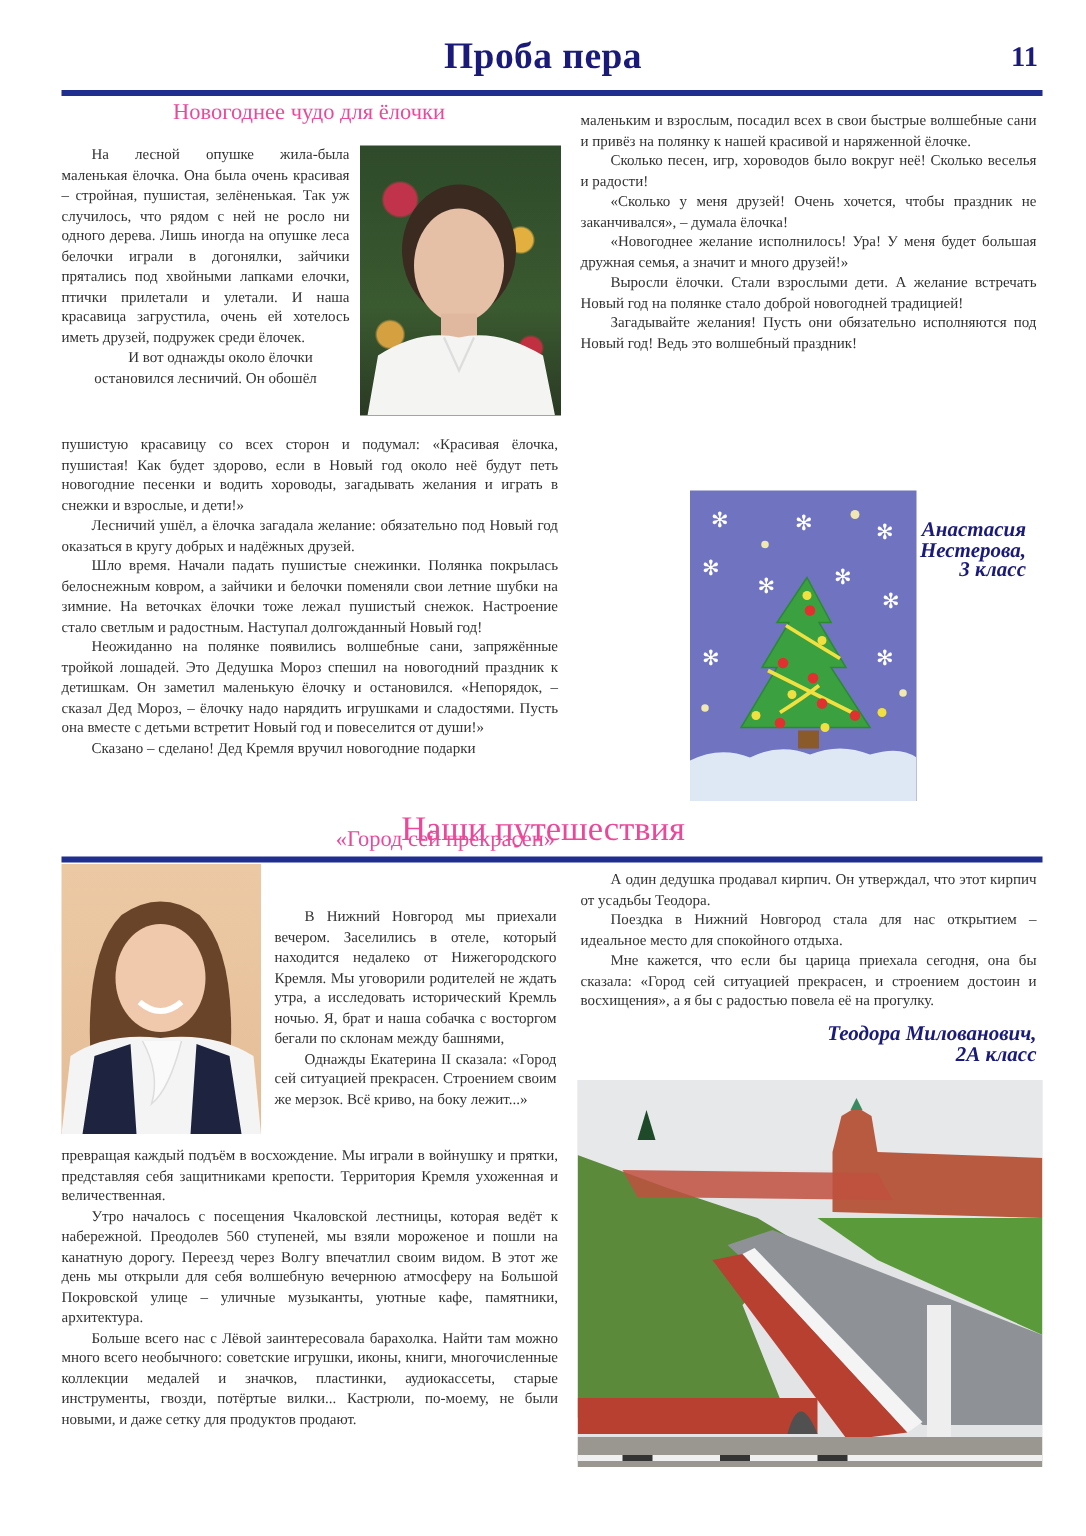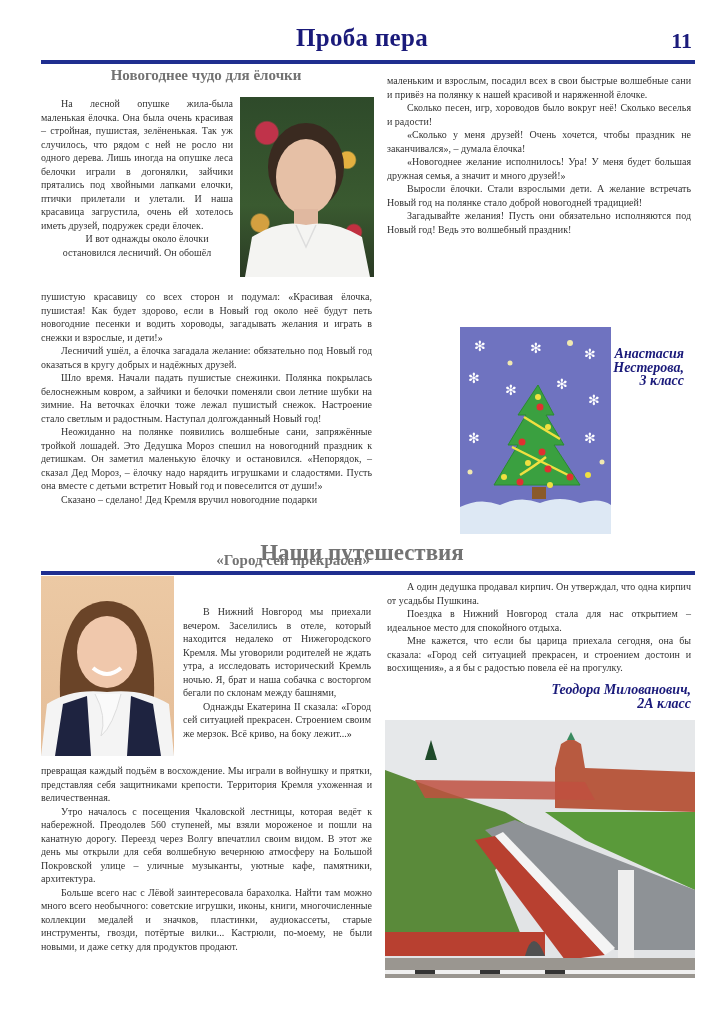--- a/index.html
+++ b/index.html
@@ -2,23 +2,23 @@
 <html><head>
 <meta charset="utf-8">
 <style>
   html, body { margin: 0; padding: 0; background: #ffffff; }
   body { width: 724px; height: 1024px; position: relative; overflow: hidden;
          font-family: "Liberation Serif", "DejaVu Serif", serif; color: #222; }
   .abs { position: absolute; }
   .page-title { left: 0; right: 0; top: 24px; text-align: center;
                 font-family: "Liberation Serif", serif; font-weight: bold; font-size: 25px;
                 color: #1a1a7a; letter-spacing: 0.3px; }
-  .page-num { right: 32px; top: 28px; font-weight: bold; font-size: 22px; color: #1a1a7a; }
+  .page-num { right: 32px; top: 28px; font-weight: bold; font-size: 19px; color: #1a1a7a; }
   .rule { left: 41px; width: 654px; height: 4px; background: #1f2e8f; }
-  .section-title { left: 0; right: 0; text-align: center; font-weight: bold; color: #737373; }
+  .section-title { left: 0; right: 0; text-align: center; font-weight: normal; color: #ec4899; }
   .text { font-size: 10px; line-height: 13.5px; text-align: justify; color: #333; }
   .text p { margin: 0; text-indent: 20px; }
   .text p.noind { text-indent: 0; }
   .author { font-style: italic; font-weight: bold; color: #1a1a7a; font-size: 14px;
             line-height: 13.5px; text-align: right; }
   .photo { overflow: hidden; }
 </style>
 </head>
 <body>
 
@@ -127,21 +127,21 @@
   <p>Однажды Екатерина II сказала: «Город сей ситуацией прекрасен. Строением своим же мерзок. Всё криво, на боку лежит...»</p>
 </div>
 
 <div class="abs text" style="left:41px; top:764px; width:331px;">
   <p class="noind">превращая каждый подъём в восхождение. Мы играли в войнушку и прятки, представляя себя защитниками крепости. Территория Кремля ухоженная и величественная.</p>
   <p>Утро началось с посещения Чкаловской лестницы, которая ведёт к набережной. Преодолев 560 ступеней, мы взяли мороженое и пошли на канатную дорогу. Переезд через Волгу впечатлил своим видом. В этот же день мы открыли для себя волшебную вечернюю атмосферу на Большой Покровской улице – уличные музыканты, уютные кафе, памятники, архитектура.</p>
   <p>Больше всего нас с Лёвой заинтересовала барахолка. Найти там можно много всего необычного: советские игрушки, иконы, книги, многочисленные коллекции медалей и значков, пластинки, аудиокассеты, старые инструменты, гвозди, потёртые вилки... Кастрюли, по-моему, не были новыми, и даже сетку для продуктов продают.</p>
 </div>
 
 <div class="abs text" style="left:387px; top:580px; width:304px;">
-  <p>А один дедушка продавал кирпич. Он утверждал, что одна кирпич от усадьбы Пушкина.</p>
+  <p>А один дедушка продавал кирпич. Он утверждал, что этот кирпич от усадьбы Теодора.</p>
   <p>Поездка в Нижний Новгород стала для нас открытием – идеальное место для спокойного отдыха.</p>
   <p>Мне кажется, что если бы царица приехала сегодня, она бы сказала: «Город сей ситуацией прекрасен, и строением достоин и восхищения», а я бы с радостью повела её на прогулку.</p>
 </div>
 
 <div class="abs author" style="left:520px; top:683px; width:171px;">
   <div>Теодора Милованович,</div>
   <div>2А класс</div>
 </div>
 
 <div class="abs photo" style="left:385px; top:720px; width:310px; height:258px; background:#e2e4e6;">

